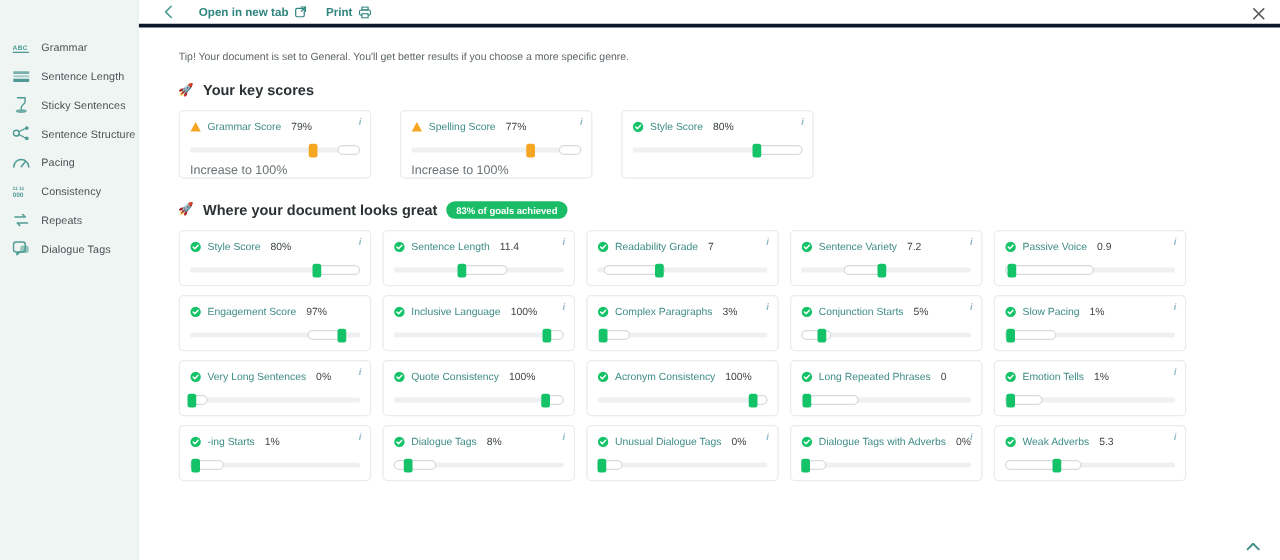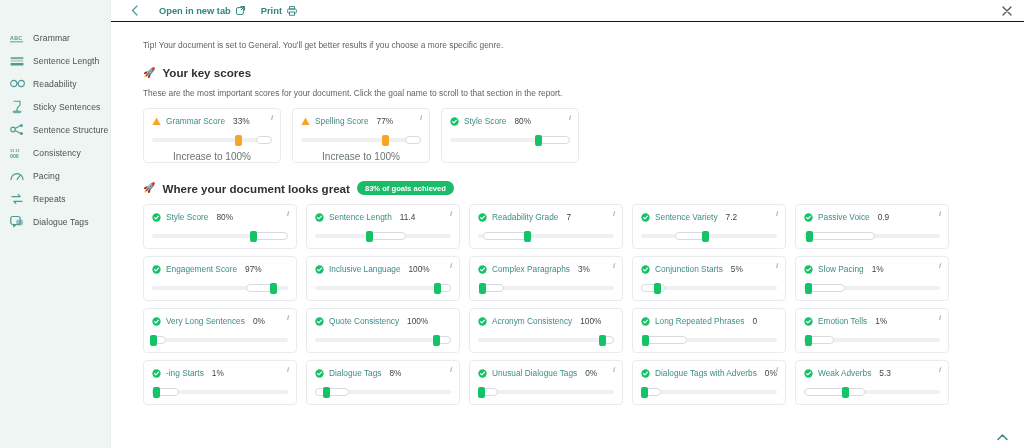--- a/index.html
+++ b/index.html
@@ -41,21 +41,21 @@
     letter-spacing: .1px;
     white-space: nowrap;
   }
 
   
   .main { flex: 1 1 auto; height: 448px; position: relative; background: #fff; overflow: hidden; }
 
   .toolbar {
     height: 22px;
     display: flex; align-items: center;
-    border-bottom: 1px solid #0f172a;
+    border-bottom: 3px solid #0f172a;
     padding-left: 14px;
     background: #fff;
     text-align: center;
   }
   .tb-back {
     color: #4f9a94; font-size: 11px; cursor: pointer;
     width: 18px; display: flex; align-items: center; justify-content: center;
   }
   .tb-link {
     display: flex; align-items: center; gap: 5px;
@@ -88,21 +88,21 @@
   .badge {
     background: #1abc67; color: #fff;
     font-size: 7.6px; font-weight: 600;
     border-radius: 9px; padding: 2.5px 8px;
     white-space: nowrap;
   }
   .sect-sub { font-size: 8.4px; color: #5d6568; margin-bottom: 10px; }
 
   
   .grid { display: flex; flex-wrap: wrap; gap: 0 0; }
-  .grid.key .card { width: 138px; margin-right: 11px; height: 55px; text-align: center; }
+  .grid.key .card { width: 154px; margin-right: 23px; height: 55px; }
   .grid.goals { width: 880px; }
   .grid.goals .card { width: 154px; margin-right: 9px; margin-bottom: 7px; height: 45px; }
 
   .card {
     background: #fff;
     border: 1px solid #e9ebec;
     border-radius: 4px;
     padding: 7px 8px 6px 8px;
     position: relative;
   }
@@ -163,30 +163,20 @@
       </div>
       <div class="side-item">
         <span class="side-ico">
           <svg width="14" height="12" viewBox="0 0 14 12">
             <rect x="0.6" y="2" width="12.8" height="2.2" rx="0.6" fill="currentColor" opacity=".75"></rect>
             <rect x="0.6" y="5.2" width="12.8" height="1.6" rx="0.5" fill="currentColor" opacity=".45"></rect>
             <rect x="0.6" y="8" width="12.8" height="2.6" rx="0.6" fill="currentColor"></rect>
           </svg>
         </span>
         <span class="side-label">Sentence Length</span>
-      </div>
-      <div class="side-item">
-        <span class="side-ico">
-          <svg width="15" height="9" viewBox="0 0 16 9">
-            <circle cx="4" cy="4.5" r="3.3" fill="none" stroke="currentColor" stroke-width="1.2"></circle>
-            <circle cx="12" cy="4.5" r="3.3" fill="none" stroke="currentColor" stroke-width="1.2"></circle>
-            <path d="M7.3 4.5h1.4" stroke="currentColor" stroke-width="1.2"></path>
-          </svg>
-        </span>
-        <span class="side-label">Readability</span>
       </div>
       <div class="side-item">
         <span class="side-ico">
           <svg width="12" height="14" viewBox="0 0 12 14">
             <path d="M3 1.2h6v3.6c0 1.4-3 2-3 4.2 0 .9 0 1.6 0 1.6" fill="none" stroke="currentColor" stroke-width="1.1" stroke-linecap="round"></path>
             <ellipse cx="6" cy="11.8" rx="4.4" ry="1.5" fill="currentColor" opacity=".8"></ellipse>
           </svg>
         </span>
         <span class="side-label">Sticky Sentences</span>
       </div>
@@ -196,35 +186,35 @@
             <circle cx="3" cy="6.5" r="2.3" fill="none" stroke="currentColor" stroke-width="1.2"></circle>
             <circle cx="11.4" cy="2.4" r="1.5" fill="currentColor"></circle>
             <circle cx="11.4" cy="10.6" r="1.5" fill="currentColor"></circle>
             <path d="M5.2 5.4l4.8-2.6M5.2 7.6l4.8 2.6" stroke="currentColor" stroke-width="1.1"></path>
           </svg>
         </span>
         <span class="side-label">Sentence Structure</span>
       </div>
       <div class="side-item">
         <span class="side-ico">
+          <svg width="14" height="10" viewBox="0 0 14 10">
+            <path d="M1 8.6a6 6 0 0 1 12 0" fill="none" stroke="currentColor" stroke-width="1.2" stroke-linecap="round"></path>
+            <path d="M7 8.4L10 4.6" stroke="currentColor" stroke-width="1.2" stroke-linecap="round"></path>
+          </svg>
+        </span>
+        <span class="side-label">Pacing</span>
+      </div>
+      <div class="side-item">
+        <span class="side-ico">
           <svg width="15" height="12" viewBox="0 0 16 12">
             <text x="0" y="5" font-family="Liberation Sans" font-size="4.2" font-weight="700" fill="currentColor">11 11</text>
             <text x="0" y="11" font-family="Liberation Sans" font-size="5.6" font-weight="700" fill="currentColor">000</text>
           </svg>
         </span>
         <span class="side-label">Consistency</span>
-      </div>
-      <div class="side-item">
-        <span class="side-ico">
-          <svg width="14" height="10" viewBox="0 0 14 10">
-            <path d="M1 8.6a6 6 0 0 1 12 0" fill="none" stroke="currentColor" stroke-width="1.2" stroke-linecap="round"></path>
-            <path d="M7 8.4L10 4.6" stroke="currentColor" stroke-width="1.2" stroke-linecap="round"></path>
-          </svg>
-        </span>
-        <span class="side-label">Pacing</span>
       </div>
       <div class="side-item">
         <span class="side-ico">
           <svg width="14" height="12" viewBox="0 0 14 12">
             <path d="M2 3.6h8.2l-2 -2M12 8.4H3.8l2 2" fill="none" stroke="currentColor" stroke-width="1.3" stroke-linecap="round" stroke-linejoin="round"></path>
           </svg>
         </span>
         <span class="side-label">Repeats</span>
       </div>
       <div class="side-item">
@@ -274,31 +264,30 @@
       </div>
     </div>
 
     <div class="content">
       <div class="tip">Tip! Your document is set to General. You'll get better results if you choose a more specific genre.</div>
 
       <div class="sect-head">
         <span class="rocket">🚀</span>
         <span class="sect-title">Your key scores</span>
       </div>
-      <div class="sect-sub">These are the most important scores for your document. Click the goal name to scroll to that section in the report.</div>
       <div class="grid key" id="key-grid">
           <div class="card">
             <div class="card-head">
               <span class="dot">
                 <svg width="9" height="9" viewBox="0 0 10 10">
                   <path d="M5 0.6L9.6 9H0.4z" fill="#f6a623"></path>
                 </svg>
               </span>
               <span class="card-name">Grammar Score</span>
-              <span class="card-val">33%</span>
+              <span class="card-val">79%</span>
             </div>
             <span class="info">i</span>
             <div class="slider">
               <div class="track"></div>
               <div class="goalmark" style="left: 87%; width: 13%;"></div>
               <div class="thumb orange" style="left: calc(72% - 3px);"></div>
             </div>
             <div class="card-foot">Increase to 100%</div>
           </div>
           <div class="card">

